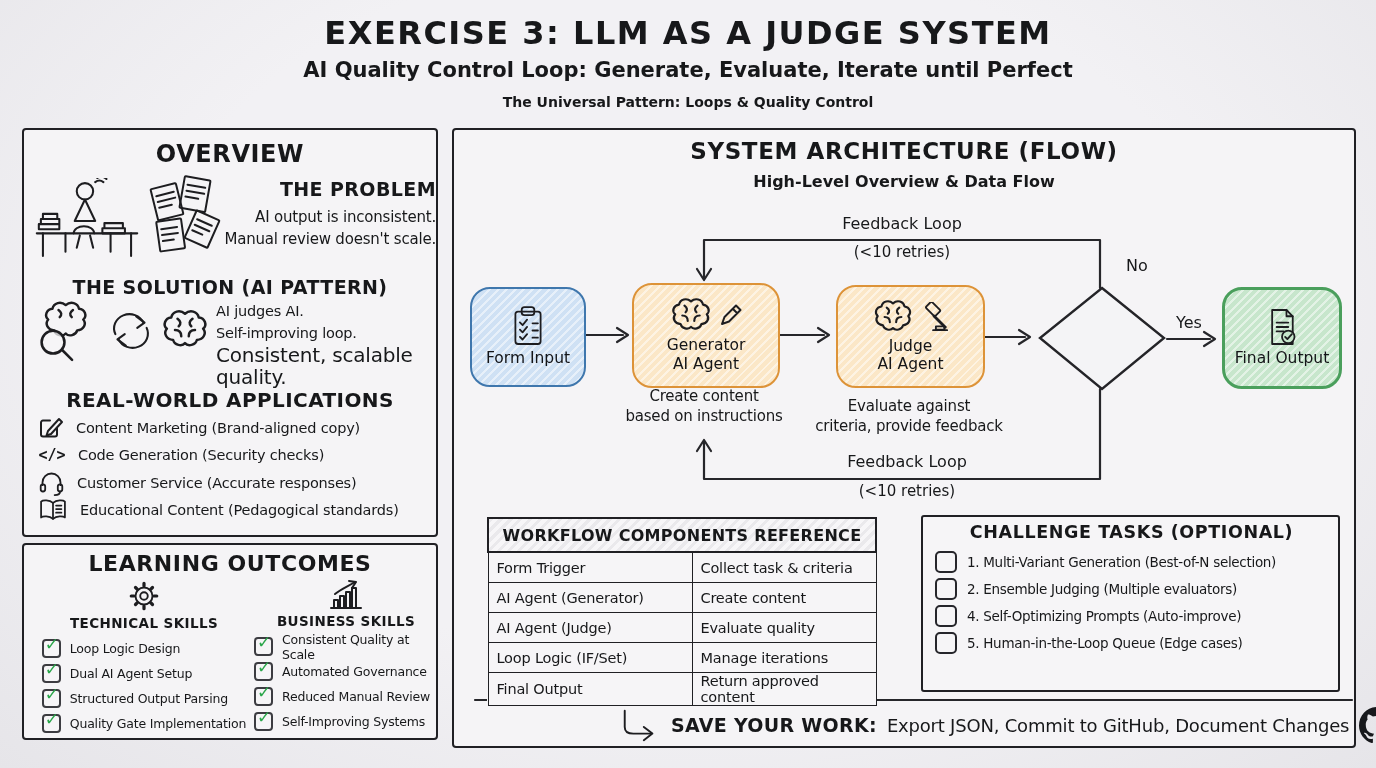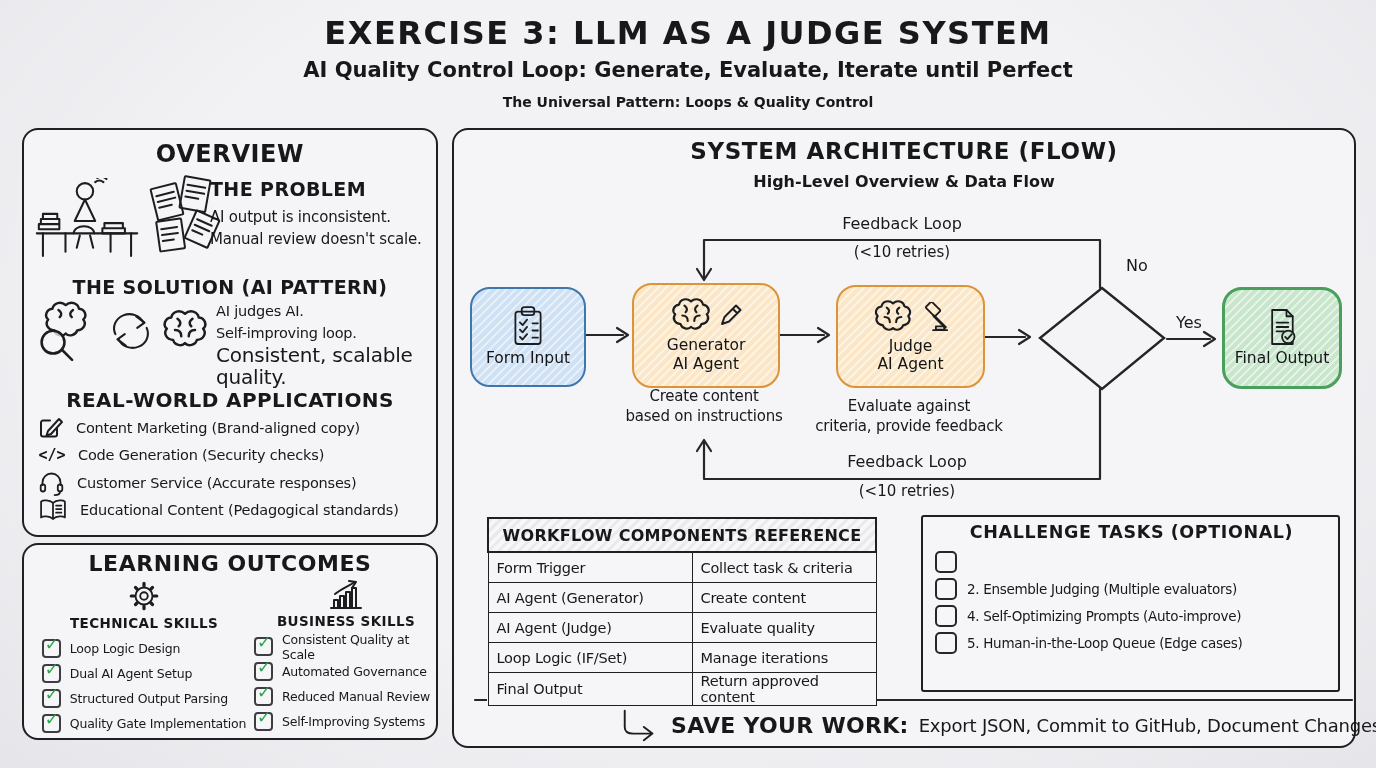--- a/index.html
+++ b/index.html
@@ -1,20 +1,20 @@
 <!DOCTYPE html>
 <html><head>
 <meta charset="utf-8">
 <style>
   html,body{margin:0;padding:0;width:1376px;height:768px;overflow:hidden;
     background:radial-gradient(ellipse at 50% 40%, #f2f1f4 55%, #e6e5e9 100%);
     font-family:"DejaVu Sans", sans-serif;color:#17181a;}
   #stage{position:relative;width:1376px;height:768px;}
   .abs{position:absolute;box-sizing:border-box;}
-  .panel{position:absolute;box-sizing:border-box;background:#f5f4f6;border:2.4px solid #202024;border-radius:16px;}
+  .panel{position:absolute;box-sizing:border-box;background:#f5f4f6;border:2.4px solid #202024;border-radius:4px;}
   .ctr{text-align:center;}
   .hdr-title{left:0;top:14px;width:1376px;font-size:32px;font-weight:800;letter-spacing:1.5px;}
   .hdr-sub{left:0;top:58px;width:1376px;font-size:21px;font-weight:600;}
   .hdr-tag{left:0;top:94px;width:1376px;font-size:14px;font-weight:700;}
   .ptitle{font-weight:800;letter-spacing:.6px;}
   .sechead{font-weight:700;letter-spacing:.4px;}
   .bodytxt{font-size:15px;line-height:22px;letter-spacing:-.2px;}
   svg.icon{stroke:#1d1d20;stroke-width:2;fill:none;stroke-linecap:round;stroke-linejoin:round;flex:none;}
   .applist .row{display:flex;align-items:center;gap:12px;height:27.5px;}
   .applist .glyph{width:28px;text-align:center;font-family:"DejaVu Sans Mono",monospace;font-weight:700;font-size:15px;}
@@ -33,21 +33,21 @@
   .iconrow{display:flex;align-items:center;gap:4px;}
   .flowlbl{position:absolute;font-size:16px;text-align:center;}
   .caption{position:absolute;font-size:15px;line-height:20px;text-align:center;letter-spacing:-.2px;}
   table.wf{border-collapse:collapse;width:390px;background:#f6f5f7;}
   table.wf th{border:2.2px solid #202024;font-size:16px;font-weight:800;height:30px;letter-spacing:.3px;
     background:repeating-linear-gradient(135deg,#eae9ec 0 3px,#f7f6f8 3px 7px);}
   table.wf td{border:1.8px solid #202024;font-size:14.5px;height:29px;padding:0 8px;letter-spacing:-.2px;}
   .cbx{width:18px;height:18px;border:2.2px solid #26262b;border-radius:5px;flex:none;background:#f6f5f7;}
   .chlist .row{display:flex;align-items:center;gap:10px;height:27px;font-size:13.5px;letter-spacing:-.3px;}
   .footer-row{position:absolute;display:flex;align-items:center;gap:10px;}
-  .footer-row .flabel{font-size:22px;font-weight:800;letter-spacing:.3px;white-space:nowrap;}
+  .footer-row .flabel{font-size:19px;font-weight:800;letter-spacing:.3px;white-space:nowrap;}
   .footer-row .fitems{font-size:18px;white-space:nowrap;letter-spacing:-.2px;}
   .connectors{position:absolute;left:0;top:0;}
   .connectors path, .connectors polyline{stroke:#26262a;stroke-width:2.2;fill:none;stroke-linecap:round;stroke-linejoin:round;}
   .connectors polygon{fill:#f4f4f6;stroke:#242428;stroke-width:2.4;}
 </style>
 </head>
 <body>
 
 <div id="stage">
 
@@ -81,21 +81,21 @@
       <g transform="rotate(24 56 56)">
           <rect x="44" y="42" width="25" height="30" rx="1"></rect>
           <path d="M48 50 h16 M48 56 h16 M48 62 h11"></path>
         </g>
       <g transform="rotate(-8 24 62)">
           <rect x="12" y="48" width="25" height="30" rx="1"></rect>
           <path d="M16 56 h16 M16 62 h16 M16 68 h11"></path>
         </g>
     </svg>
 
-    <div class="abs" style="left:186px;top:48px;width:226px;">
+    <div class="abs" style="left:186px;top:48px;width:226px;text-align:right;">
       <div class="sechead" style="font-size:19px;">THE PROBLEM</div>
       <div class="bodytxt" style="margin-top:6px;">AI output is inconsistent.</div>
       <div class="bodytxt">Manual review doesn't scale.</div>
     </div>
 
     <div class="abs sechead ctr" style="left:0;top:146px;width:100%;font-size:19px;">THE SOLUTION (AI PATTERN)</div>
 
     <svg class="icon abs" style="left:10px;top:170px;" width="66" height="64" viewBox="0 0 52 50">
       <g transform="translate(6,0) scale(0.95)">
         <path d="M20 4 C16 .5 10 2 9 7 C4 7.5 2 13 5.5 16 C2.5 19.5 5 24.5 10.5 25 C11.5 29 17.5 30.5 20 27.5 C22.5 30.5 28.5 29 29.5 25 C35 24.5 37.5 19.5 34.5 16 C38 13 36 7.5 31 7 C30 2 24 .5 20 4 Z"></path>
@@ -339,20 +339,21 @@
             <td>Final Output</td>
             <td>Return approved content</td>
           </tr>
     </tbody>
       </table>
 
     <div class="abs chlist" style="left:467px;top:385px;width:419px;height:177px;border:2.2px solid #202024;border-radius:3px;padding:5px 10px 0 12px;background:#f6f5f7;">
       <div class="ptitle ctr" style="font-size:17.5px;height:26px;">CHALLENGE TASKS (OPTIONAL)</div>
       <div class="row">
           <span class="cbx"></span>
+          <span>1. Multi-Variant Generation (Best-of-N selection)</span>
         </div>
       <div class="row">
           <span class="cbx"></span>
           <span>2. Ensemble Judging (Multiple evaluators)</span>
         </div>
       <div class="row">
           <span class="cbx"></span>
           <span>4. Self-Optimizing Prompts (Auto-improve)</span>
         </div>
       <div class="row">

